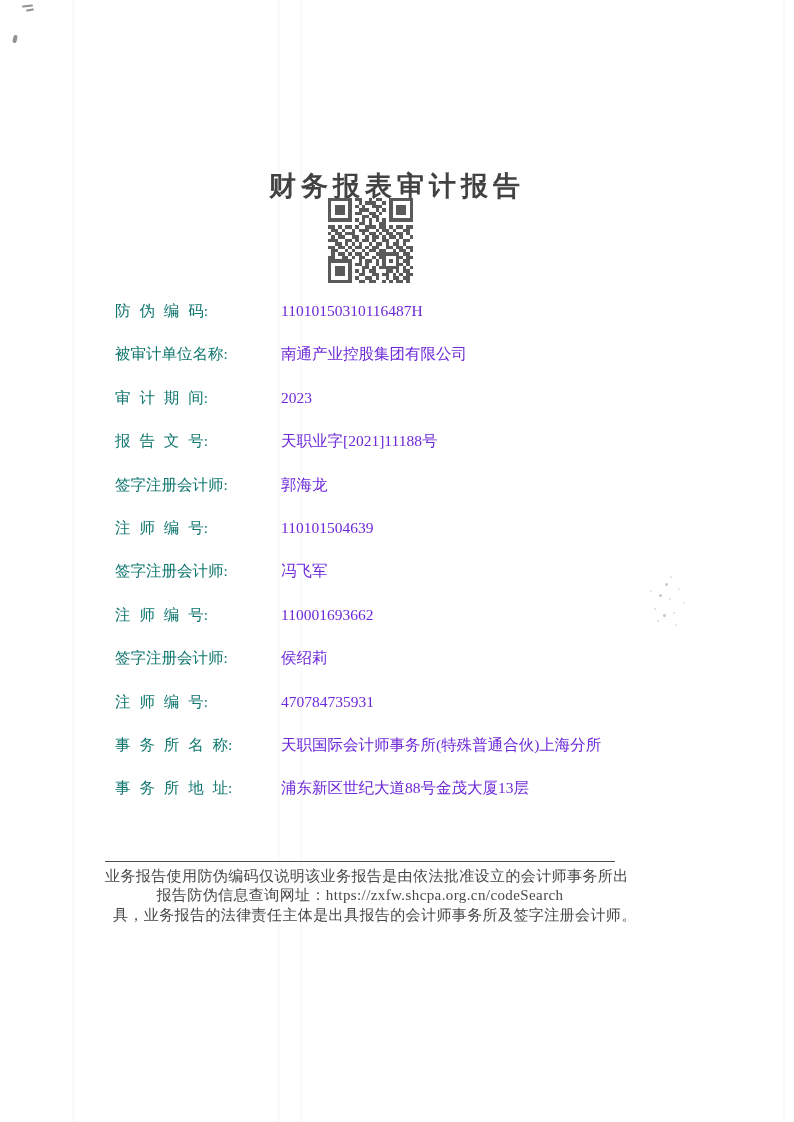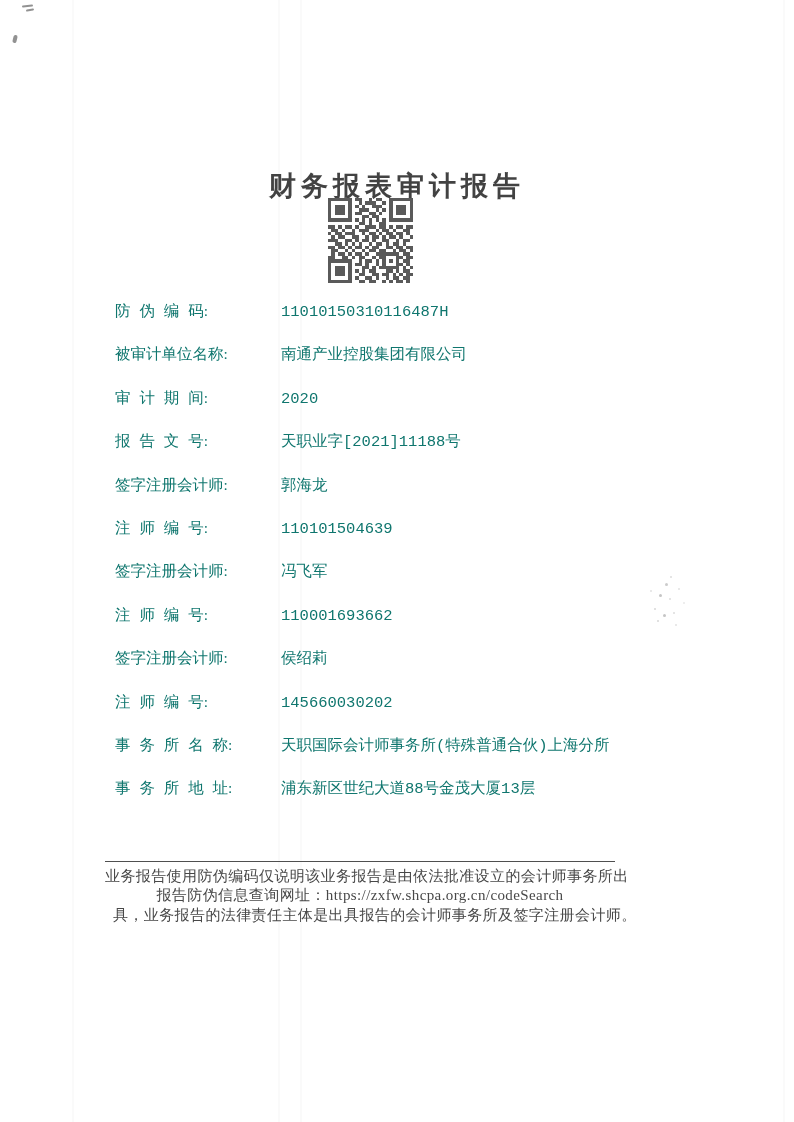--- a/index.html
+++ b/index.html
@@ -62,21 +62,21 @@
     font-size: 15.5px;
     white-space: nowrap;
   }
   .field-label {
     display: inline-block;
     width: 166px;
     word-spacing: 5px;
     color: #0f766e;
     vertical-align: top;
   }
-  .field-value { color: #0f766e; font-family: Liberation Mono, monospace; }
+  .field-value { color: #6d28d9; }
 
   .footer {
     position: absolute;
     left: 105px;
     top: 861px;
     width: 510px;
   }
   .footer-rule {
     border-top: 1.6px solid #4f4f4f;
     height: 0;
@@ -454,28 +454,28 @@
         <rect x="18" y="24" width="1" height="1" fill="#5a5a5a"></rect>
         <rect x="20" y="24" width="1" height="1" fill="#5a5a5a"></rect>
         <rect x="21" y="24" width="1" height="1" fill="#5a5a5a"></rect>
         <rect x="23" y="24" width="1" height="1" fill="#5a5a5a"></rect>
       </svg>
   </div>
 
   <div class="fields" id="fields">
       <div class="field-row"><span class="field-label">防 伪 编 码:</span><span class="field-value">11010150310116487H</span></div>
       <div class="field-row"><span class="field-label">被审计单位名称:</span><span class="field-value">南通产业控股集团有限公司</span></div>
-      <div class="field-row"><span class="field-label">审 计 期 间:</span><span class="field-value">2020</span></div>
+      <div class="field-row"><span class="field-label">审 计 期 间:</span><span class="field-value">2023</span></div>
       <div class="field-row"><span class="field-label">报 告 文 号:</span><span class="field-value">天职业字[2021]11188号</span></div>
       <div class="field-row"><span class="field-label">签字注册会计师:</span><span class="field-value">郭海龙</span></div>
       <div class="field-row"><span class="field-label">注 师 编 号:</span><span class="field-value">110101504639</span></div>
       <div class="field-row"><span class="field-label">签字注册会计师:</span><span class="field-value">冯飞军</span></div>
       <div class="field-row"><span class="field-label">注 师 编 号:</span><span class="field-value">110001693662</span></div>
       <div class="field-row"><span class="field-label">签字注册会计师:</span><span class="field-value">侯绍莉</span></div>
-      <div class="field-row"><span class="field-label">注 师 编 号:</span><span class="field-value">145660030202</span></div>
+      <div class="field-row"><span class="field-label">注 师 编 号:</span><span class="field-value">470784735931</span></div>
       <div class="field-row"><span class="field-label">事 务 所 名 称:</span><span class="field-value">天职国际会计师事务所(特殊普通合伙)上海分所</span></div>
       <div class="field-row"><span class="field-label">事 务 所 地 址:</span><span class="field-value">浦东新区世纪大道88号金茂大厦13层</span></div>
     </div>
 
   <div class="footer">
     <div class="footer-rule"></div>
     <div id="footer-lines">
         <div class="footer-line">业务报告使用防伪编码仅说明该业务报告是由依法批准设立的会计师事务所出</div>
         <div class="footer-line center">报告防伪信息查询网址：https://zxfw.shcpa.org.cn/codeSearch</div>
         <div class="footer-line indent">具，业务报告的法律责任主体是出具报告的会计师事务所及签字注册会计师。</div>

